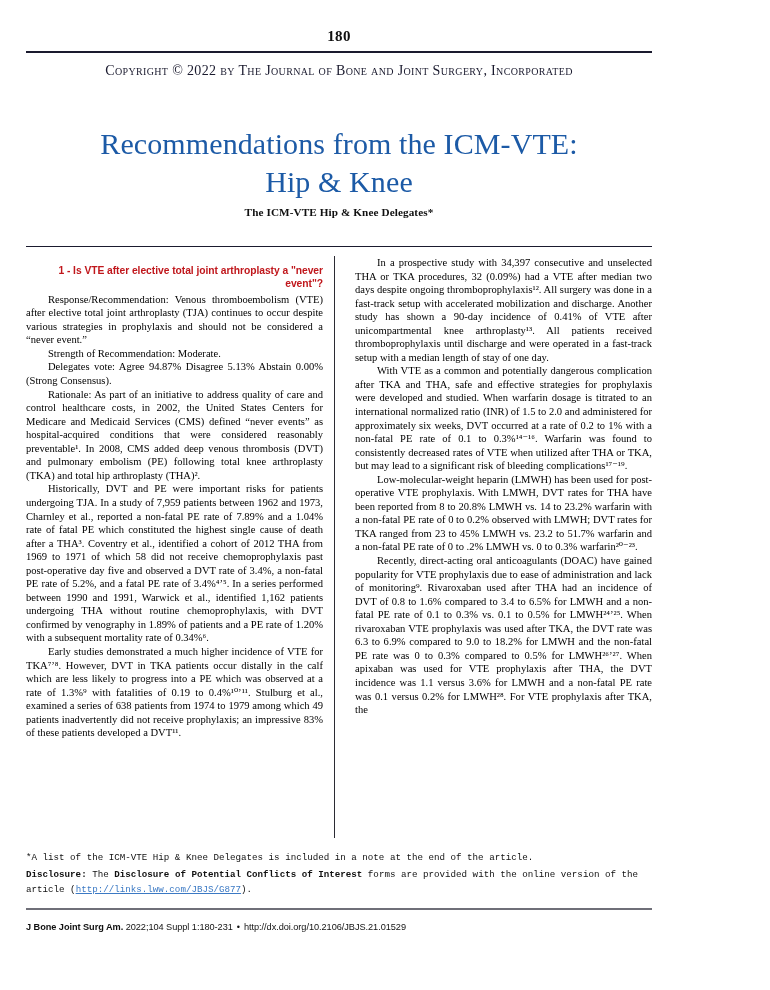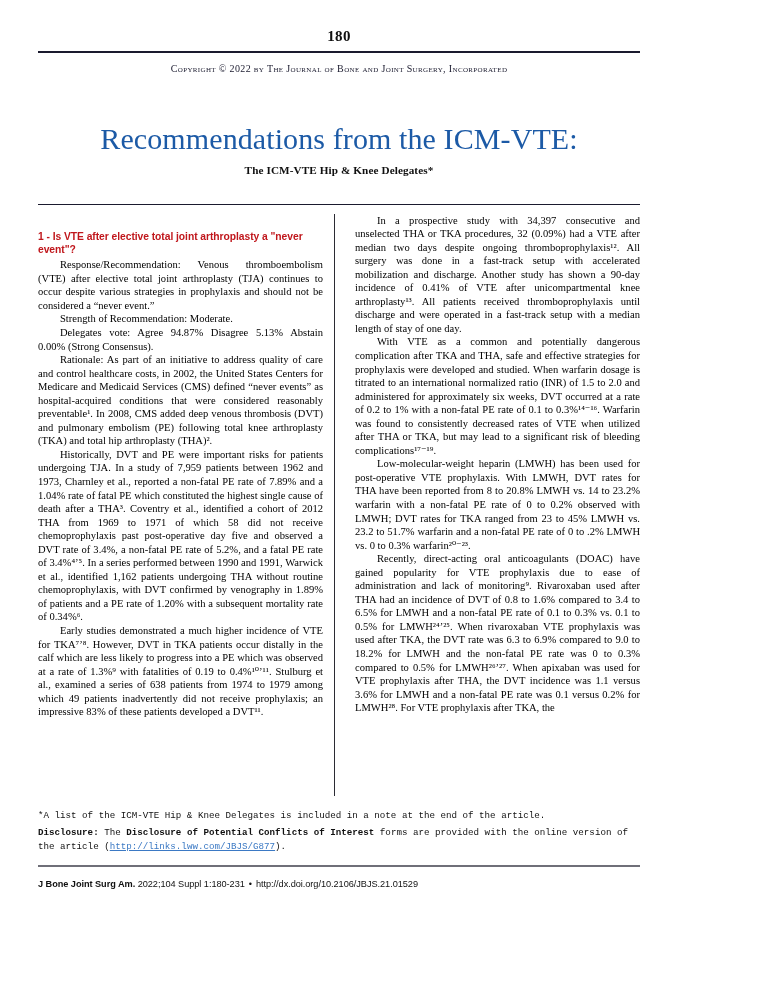--- a/index.html
+++ b/index.html
@@ -14,42 +14,42 @@
     overflow: hidden;
     font-family: "Liberation Serif", "DejaVu Serif", serif;
     color: #000000;
     -webkit-font-smoothing: antialiased;
   }
   .page {
     position: relative;
     width: 678px;
     height: 990px;
     box-sizing: border-box;
-    padding: 0 38px;
+    padding: 0 26px;
   }
 
   
   .folio {
     text-align: center;
     font-family: "Liberation Serif", "DejaVu Serif", serif;
     font-size: 15px;
     font-weight: 700;
     letter-spacing: .3px;
     padding-top: 28px;
     color: #111;
   }
   .rule-top {
     margin-top: 6px;
     border-top: 2px solid #1a1a2e;
     height: 0;
   }
   .copyright {
     text-align: center;
     margin-top: 10px;
-    font-size: 10px;
+    font-size: 14px;
     font-variant: small-caps;
     letter-spacing: .35px;
     color: #1a1a2e;
     font-family: "Liberation Serif", "DejaVu Serif", serif;
   }
 
   
   .title-block {
     margin-top: 46px;
     text-align: center;
@@ -100,22 +100,22 @@
     align-self: stretch;
   }
   .col-right { padding-left: 11px; }
 
   .qheading {
     color: #c0171c;
     font-family: "Liberation Sans", "DejaVu Sans", sans-serif;
     font-weight: 700;
     font-size: 10.3px;
     line-height: 1.3;
-    text-align: left;
-    margin: 16px 0 2px 0;
+    text-align: right;
+    margin: 8px 0 2px 0;
     letter-spacing: -.05px;
   }
   p.para {
     margin: 0;
     text-indent: 22px;
   }
   .lead { font-weight: 400; }
 
   
   .footnotes {
@@ -151,20 +151,21 @@
 
 <div class="page">
 
   <div class="folio">180</div>
   <div class="rule-top"></div>
   <div class="copyright">Copyright © 2022 by The Journal of Bone and Joint Surgery, Incorporated</div>
 
   <div class="title-block">
     <div class="article-title">
       <div>Recommendations from the ICM-VTE:</div>
+      <div>Hip &amp; Knee</div>
     </div>
     <div class="byline">The ICM-VTE Hip &amp; Knee Delegates*</div>
   </div>
 
   <div class="rule-body"></div>
 
   <div class="columns">
 
     <div class="col col-left">
       <div class="qheading">1 - Is VTE after elective total joint arthroplasty a "never event"?</div>

